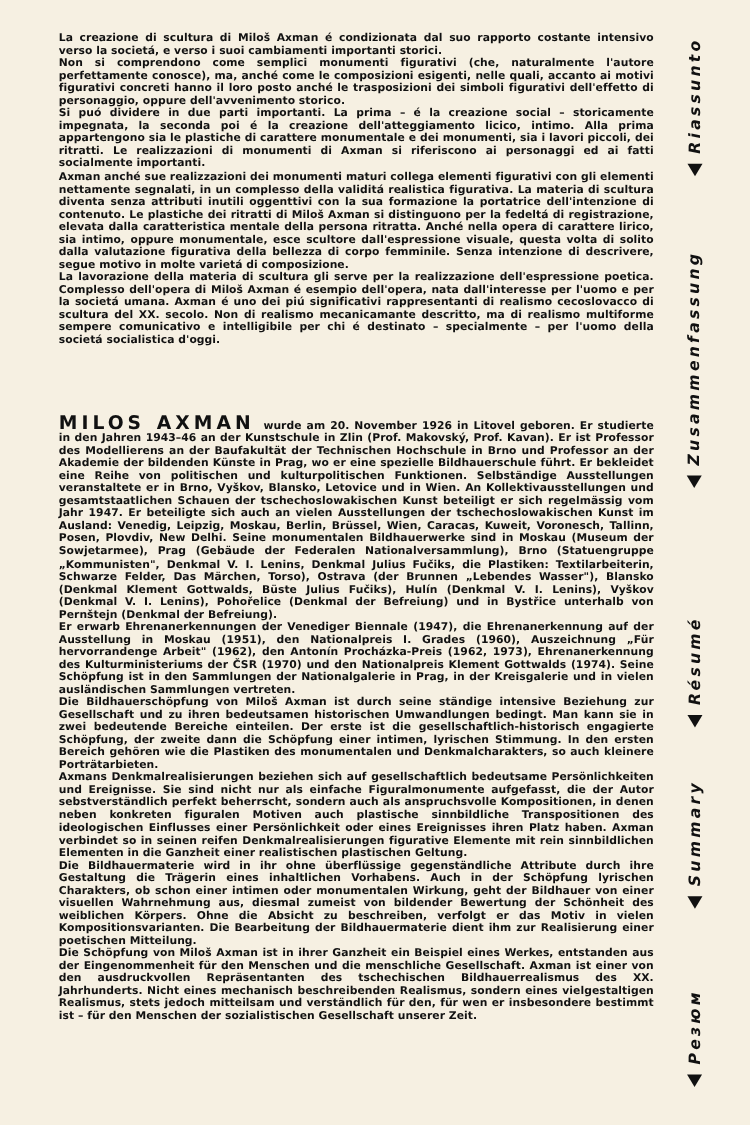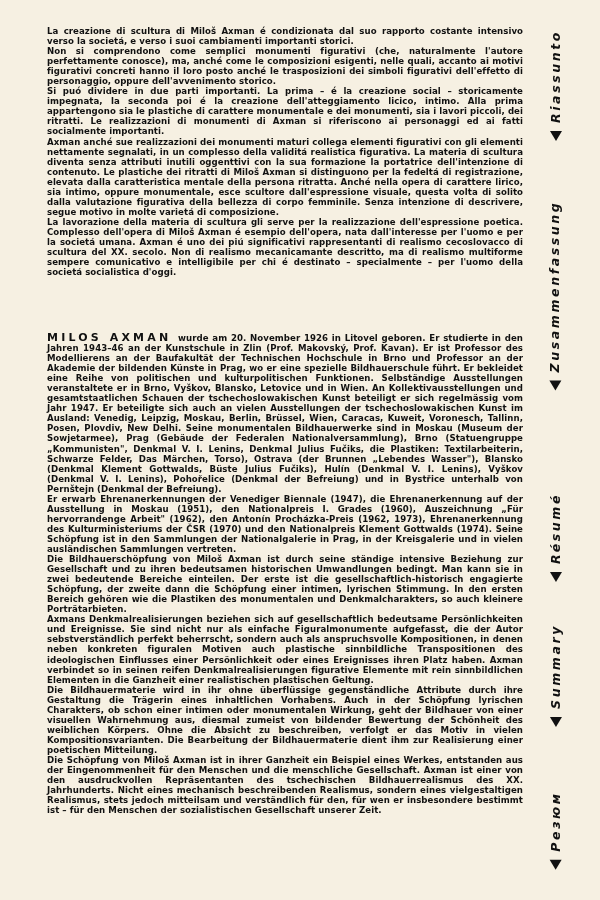--- a/index.html
+++ b/index.html
@@ -41,21 +41,21 @@
   }
   .section-it { }
   .section-de {
     position: absolute;
     top: 307px;
     left: 0;
     width: 476px;
   }
   .name-lead {
     letter-spacing: 3.2px;
-    font-size: 11px;
+    font-size: 15px;
     margin-right: 3px;
   }
   .side-strip {
     position: absolute;
     left: 540px;
     top: 0;
     width: 30px;
     height: 900px;
   }
   .side-label {

